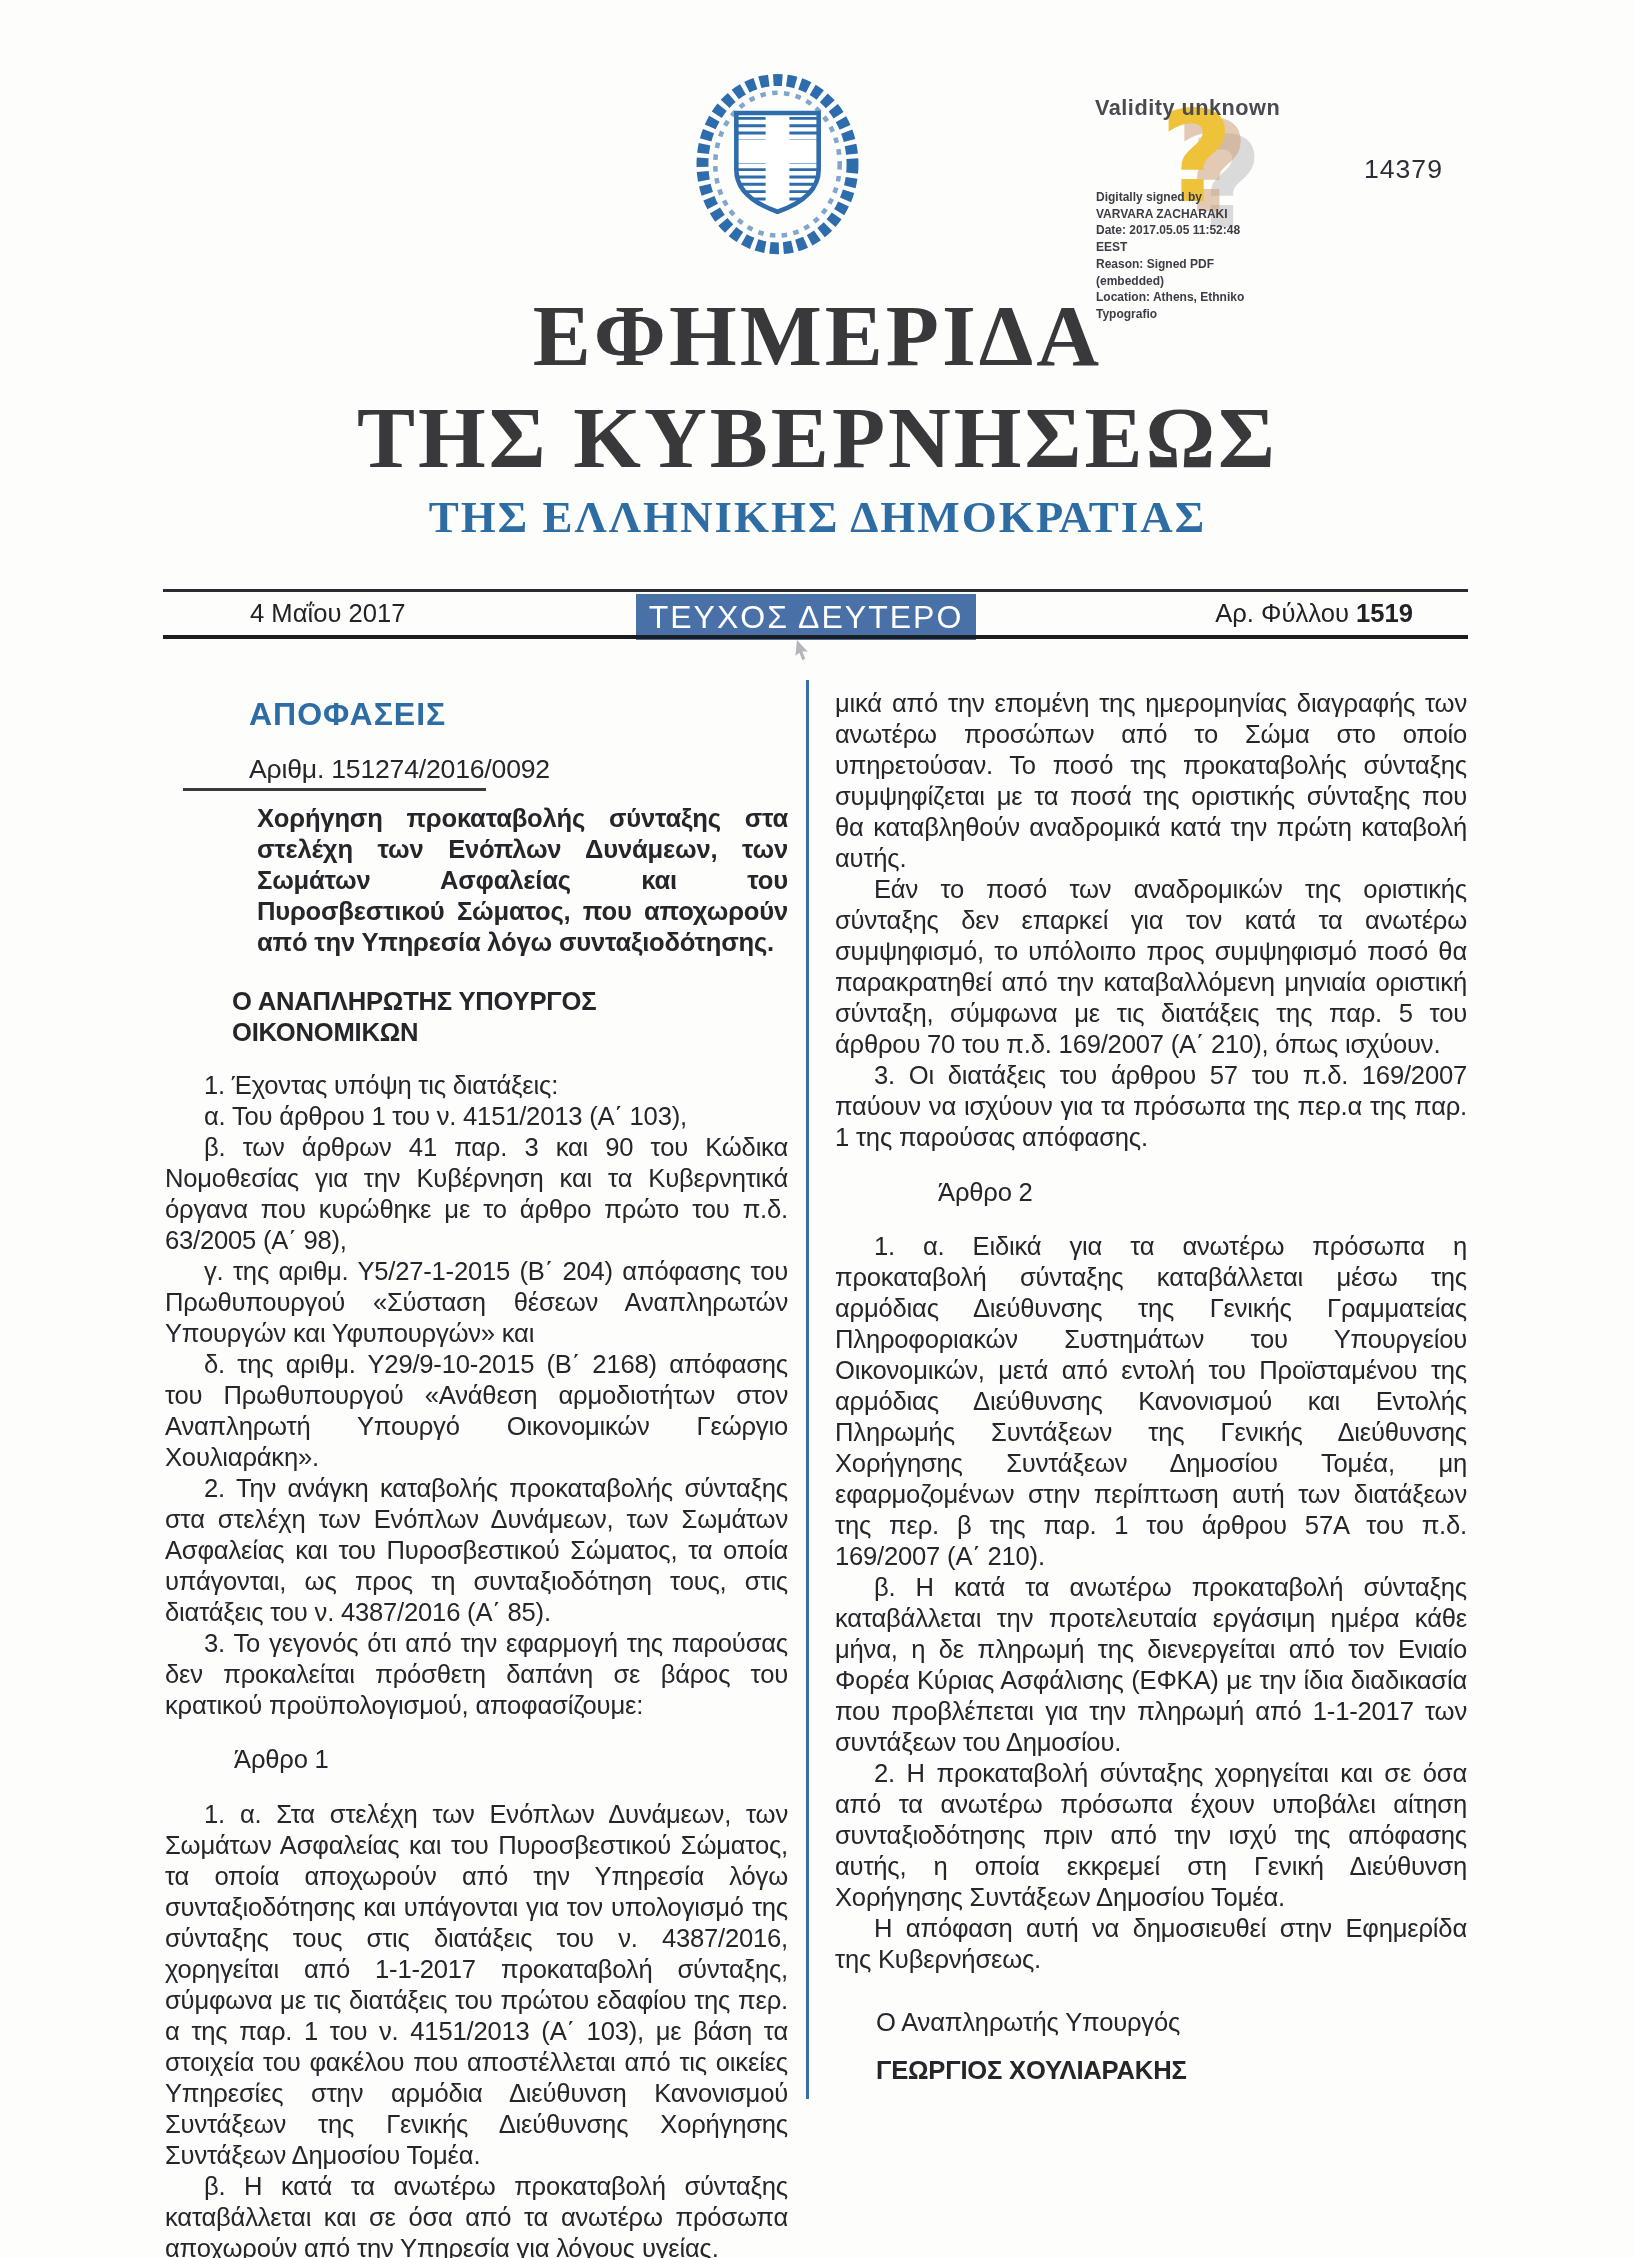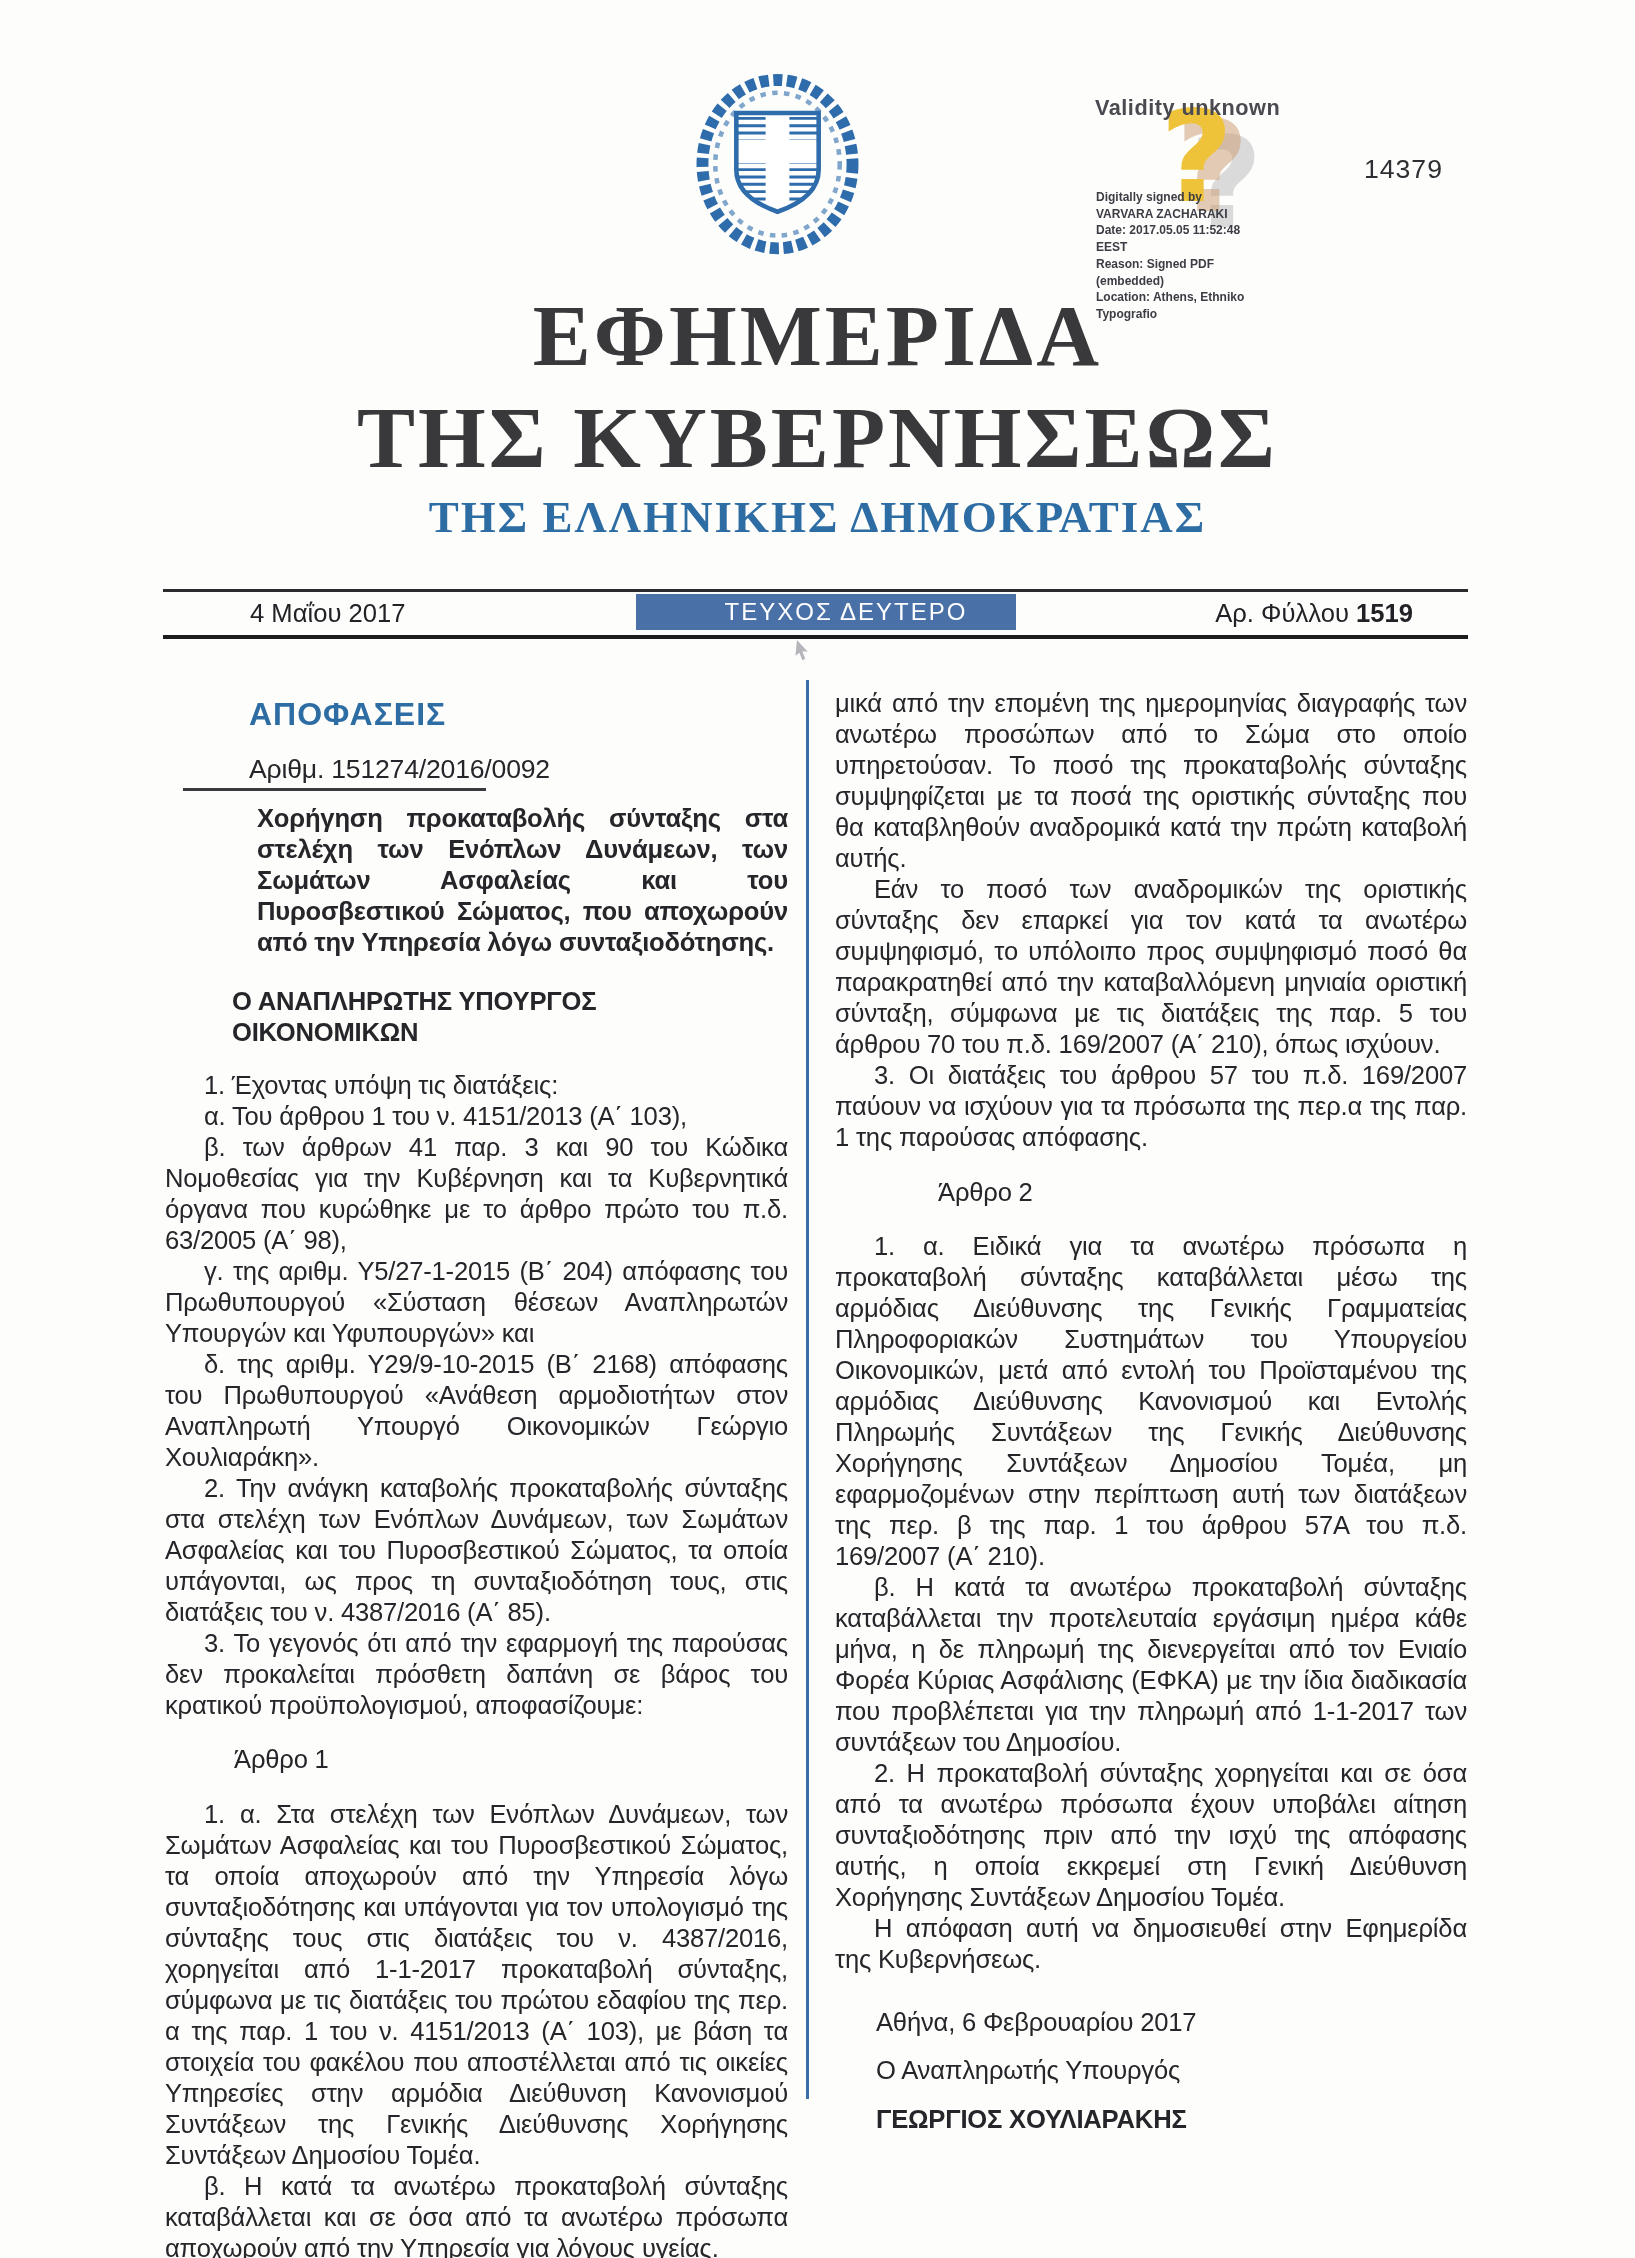--- a/index.html
+++ b/index.html
@@ -51,24 +51,24 @@
   
   .rule-top    { position:absolute; left:163px; top:589px;  width:1305px; height:3px; background:#2b2b2e; }
   .rule-bottom { position:absolute; left:163px; top:635px;  width:1305px; height:3.9px; background:#1d1d20; }
   .issue-row {
     position:absolute; left:163px; top:592px; width:1305px; height:43px;
     display:flex; align-items:center; justify-content:space-between;
     font-size:25.6px;
   }
   .issue-date { margin-left:87px; color:#222226; }
   .issue-box {
-    position:absolute; left:473px; top:2px; width:340px; height:36px;
+    position:absolute; left:473px; top:2px; width:340px; height:46px;
     background:var(--bar-blue, #4a70a8);
     color:#fff; display:flex; align-items:center; justify-content:center;
-    font-size:24px; letter-spacing:2px;padding-left:40px;
+    font-size:32px; letter-spacing:2px;
   }
   .issue-sheet { margin-right:55px; color:#222226; }
   .issue-sheet b { font-weight:bold;text-align:center; }
   .cursor-mark { position:absolute; left:794px; top:640px; opacity:0.65; }
 
   
   .column-divider {
     position:absolute; left:806px; top:680px; width:3px; height:1419px;
     background:var(--divider-blue, #3c6ea8);
   }
@@ -188,20 +188,19 @@
     <p class="body ind">3. Οι διατάξεις του άρθρου 57 του π.δ. 169/2007 παύουν να ισχύουν για τα πρόσωπα της περ.α της παρ. 1 της παρούσας απόφασης.</p>
 
     <div class="article-heading">Άρθρο 2</div>
 
     <p class="body ind">1. α. Ειδικά για τα ανωτέρω πρόσωπα η προκαταβολή σύνταξης καταβάλλεται μέσω της αρμόδιας Διεύθυνσης της Γενικής Γραμματείας Πληροφοριακών Συστημάτων του Υπουργείου Οικονομικών, μετά από εντολή του Προϊσταμένου της αρμόδιας Διεύθυνσης Κανονισμού και Εντολής Πληρωμής Συντάξεων της Γενικής Διεύθυνσης Χορήγησης Συντάξεων Δημοσίου Τομέα, μη εφαρμοζομένων στην περίπτωση αυτή των διατάξεων της περ. β της παρ. 1 του άρθρου 57Α του π.δ. 169/2007 (Α΄ 210).</p>
     <p class="body ind">β. Η κατά τα ανωτέρω προκαταβολή σύνταξης καταβάλλεται την προτελευταία εργάσιμη ημέρα κάθε μήνα, η δε πληρωμή της διενεργείται από τον Ενιαίο Φορέα Κύριας Ασφάλισης (ΕΦΚΑ) με την ίδια διαδικασία που προβλέπεται για την πληρωμή από 1-1-2017 των συντάξεων του Δημοσίου.</p>
     <p class="body ind">2. Η προκαταβολή σύνταξης χορηγείται και σε όσα από τα ανωτέρω πρόσωπα έχουν υποβάλει αίτηση συνταξιοδότησης πριν από την ισχύ της απόφασης αυτής, η οποία εκκρεμεί στη Γενική Διεύθυνση Χορήγησης Συντάξεων Δημοσίου Τομέα.</p>
     <p class="body ind">Η απόφαση αυτή να δημοσιευθεί στην Εφημερίδα της Κυβερνήσεως.</p>
 
     <div class="sig-block">
-      <div class="sig-line">Αθήνα, 6 Φεβρουαρίου 2017</div>
       <div class="sig-line">Ο Αναπληρωτής Υπουργός</div>
       <div class="sig-line sig-name">ΓΕΩΡΓΙΟΣ ΧΟΥΛΙΑΡΑΚΗΣ</div>
     </div>
   </div>
 
 </div>
 
 
 </body></html>

